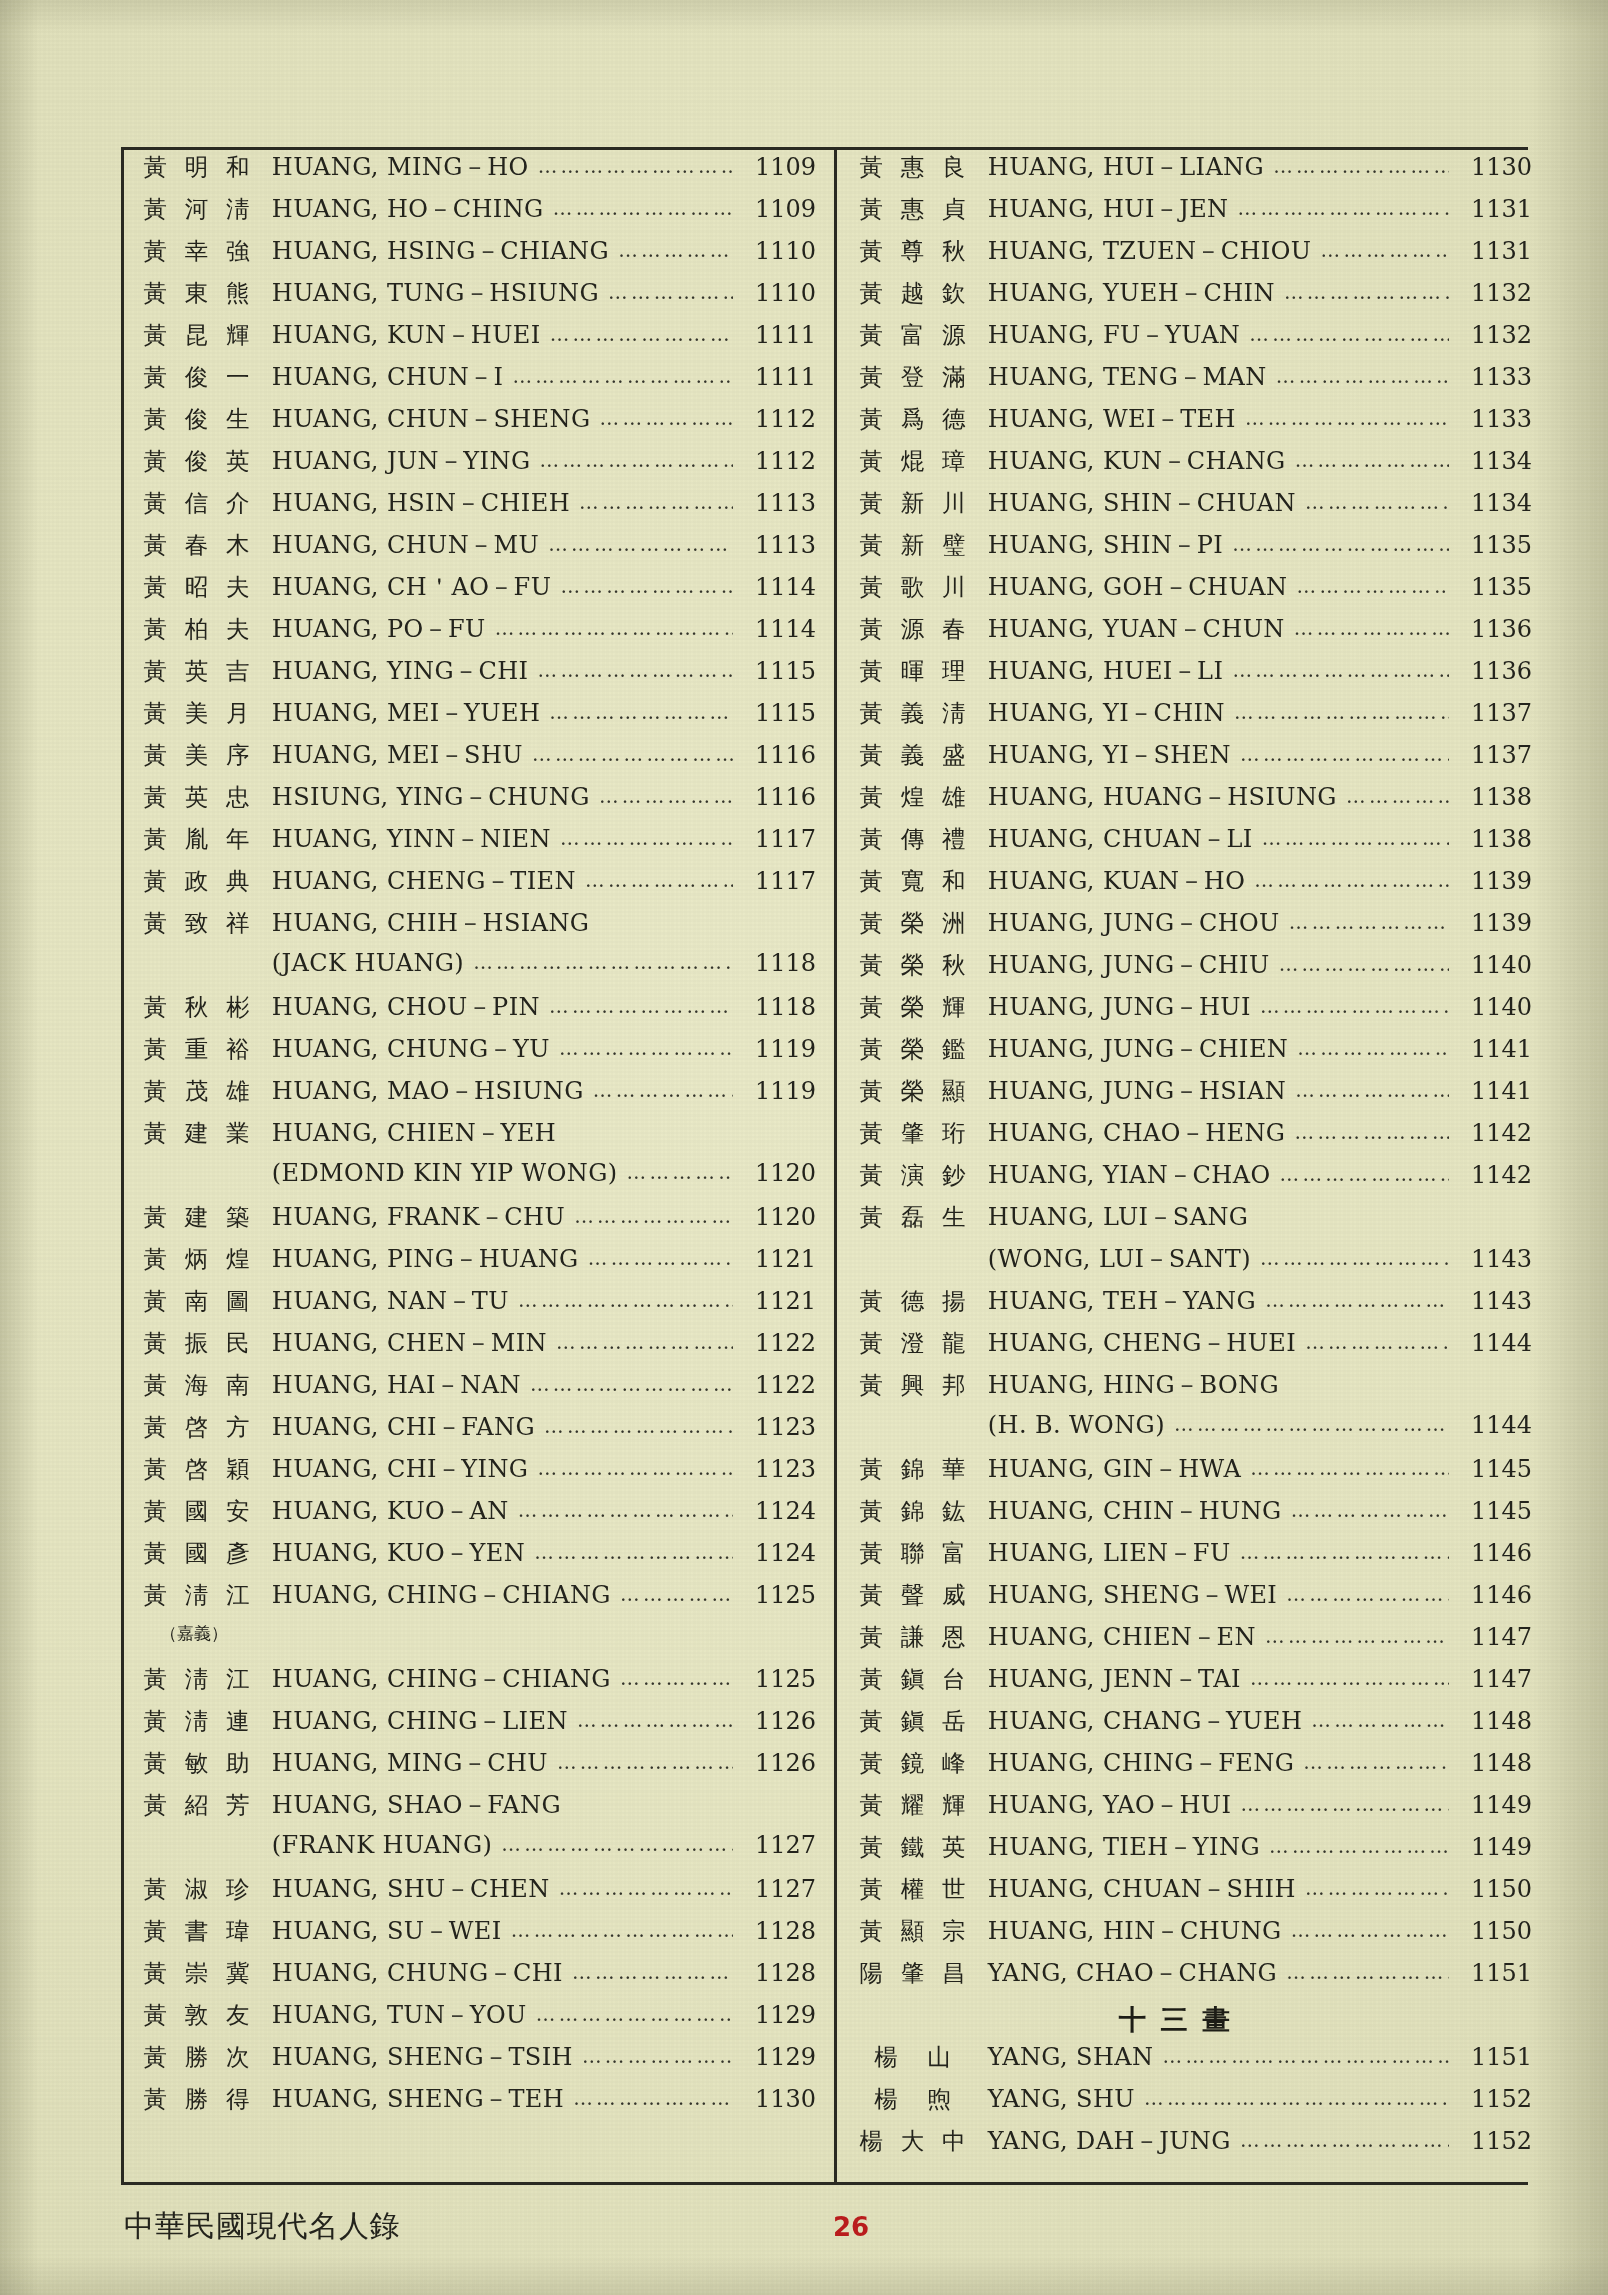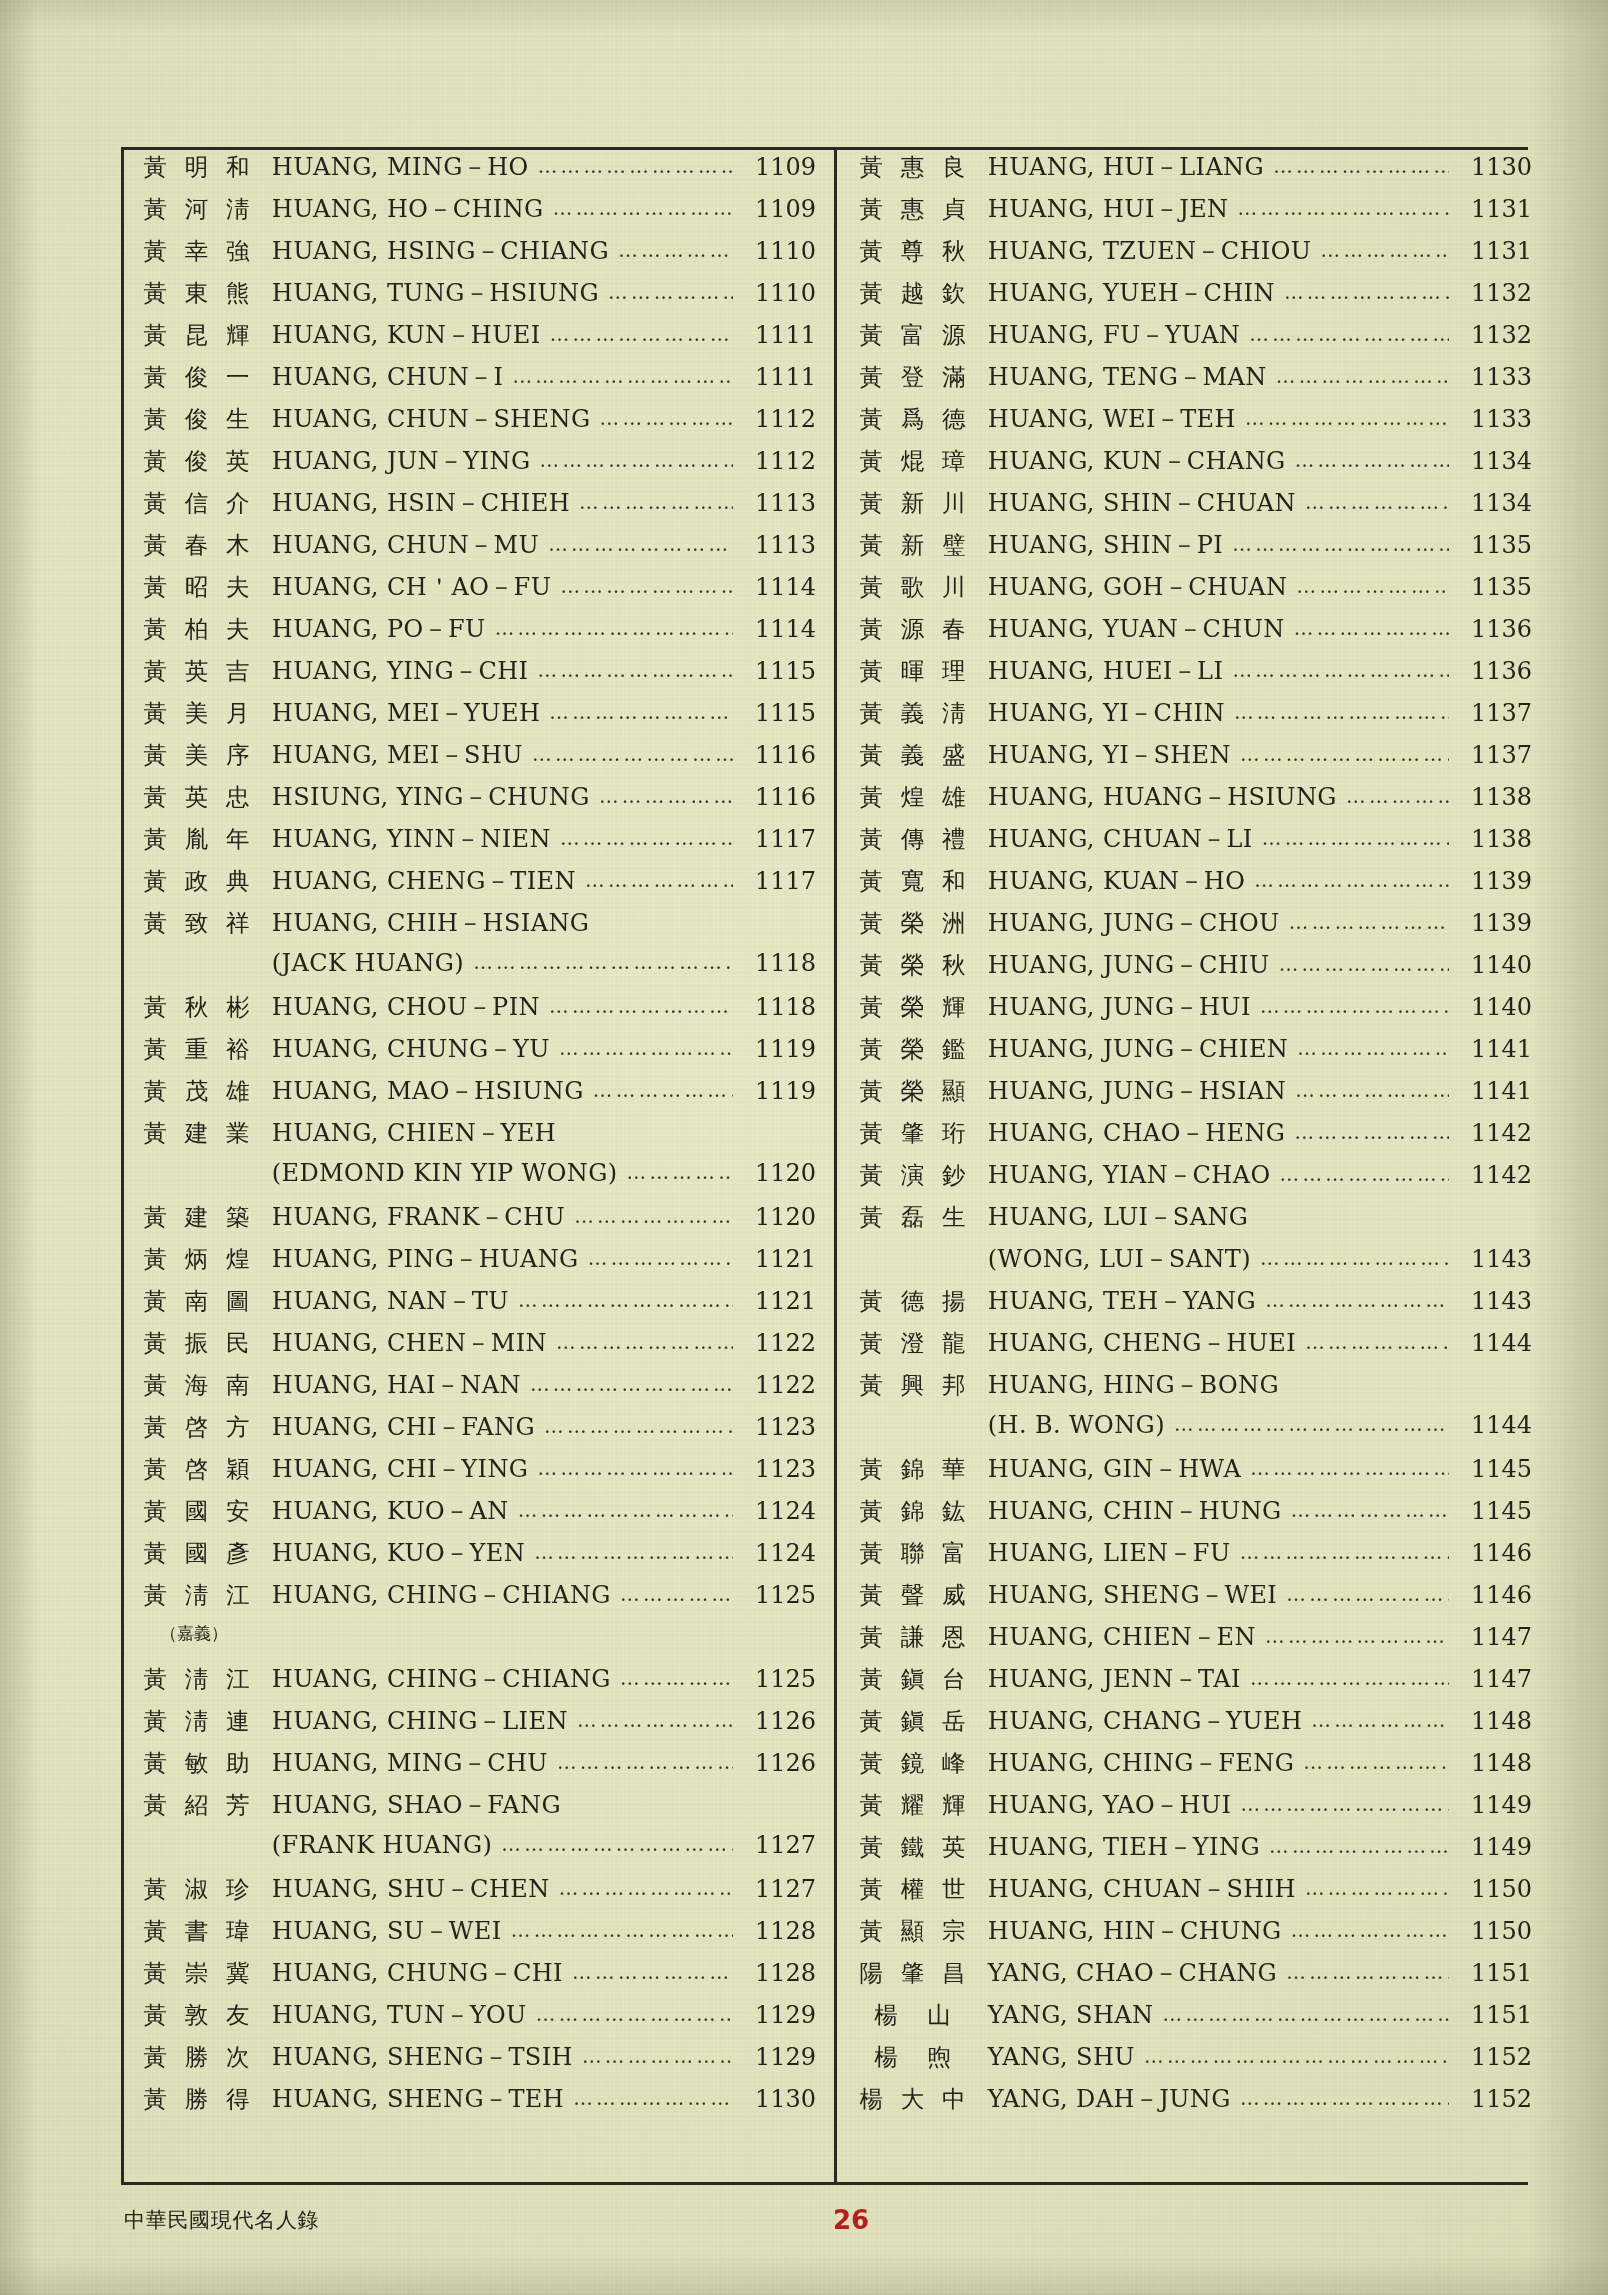--- a/index.html
+++ b/index.html
@@ -127,21 +127,21 @@
   
   #footer{
     position:absolute;
     left:124px; top:2206px;
     width:1404px;
     display:flex;
     align-items:center;
   }
   #footer .ftitle{
     font-family:"DejaVu Sans","Liberation Sans",sans-serif;
-    font-size:21px;
+    font-size:30px;
     color:#23231c;
     letter-spacing:0.7px;
   }
   #footer .fpage{
     position:absolute;
     left:709px;
     font-family:"DejaVu Sans","Liberation Sans",sans-serif;
     font-weight:bold;
     font-size:26px;
     color:#b91c1c;
@@ -1038,20 +1038,21 @@
     <div class="row">
       <div class="cn">
         <span>陽</span>
         <span>肇</span>
         <span>昌</span>
       </div>
       <div class="rom">YANG, CHAO－CHANG</div>
       <div class="lead">…………………………………………………………</div>
       <div class="pg">1151</div>
     </div>
+    <div class="section-head">十三畫</div>
     <div class="row">
       <div class="cn two">
         <span>楊</span>
         <span>山</span>
       </div>
       <div class="rom">YANG, SHAN</div>
       <div class="lead">…………………………………………………………</div>
       <div class="pg">1151</div>
     </div>
     <div class="row">

